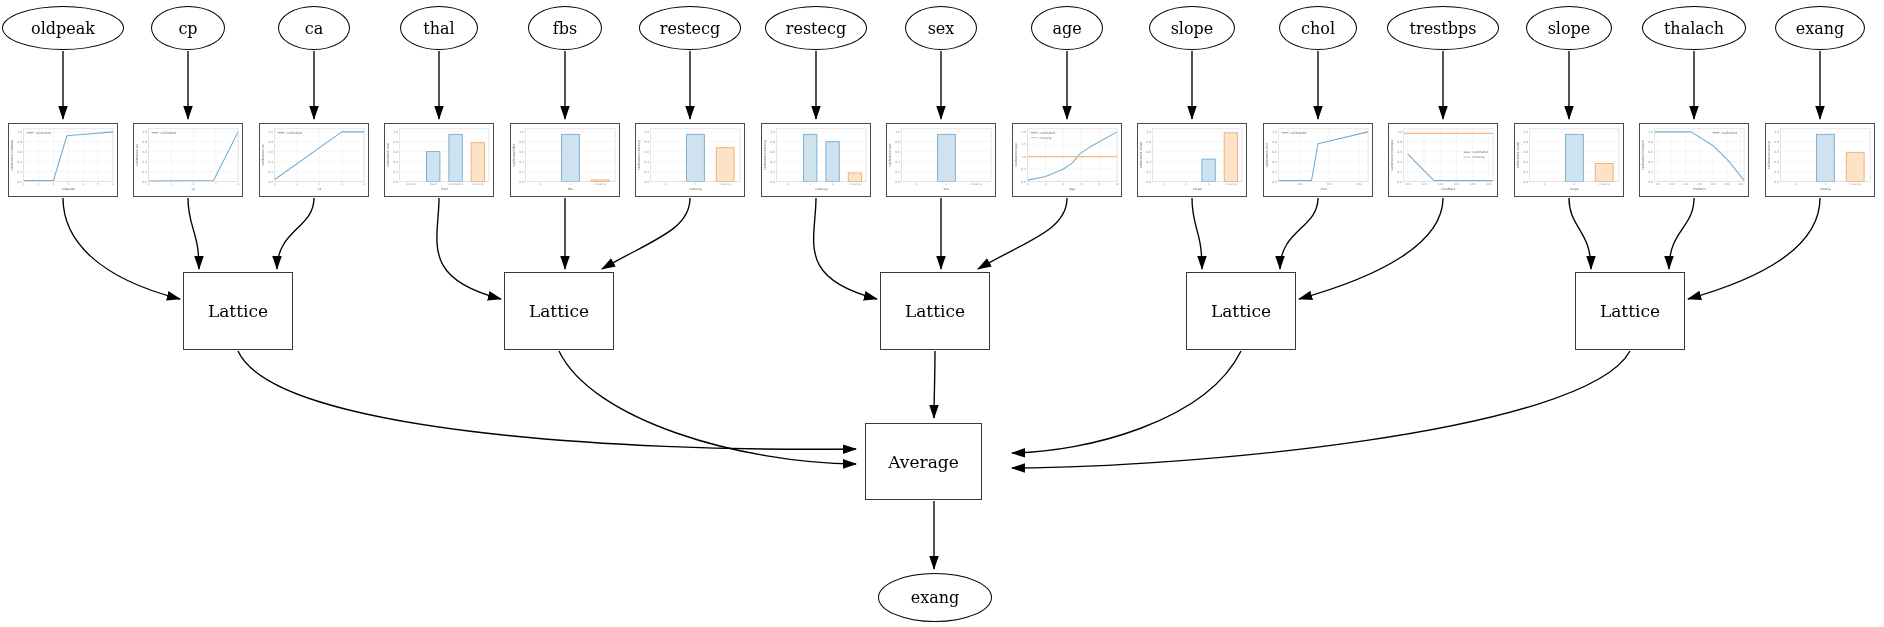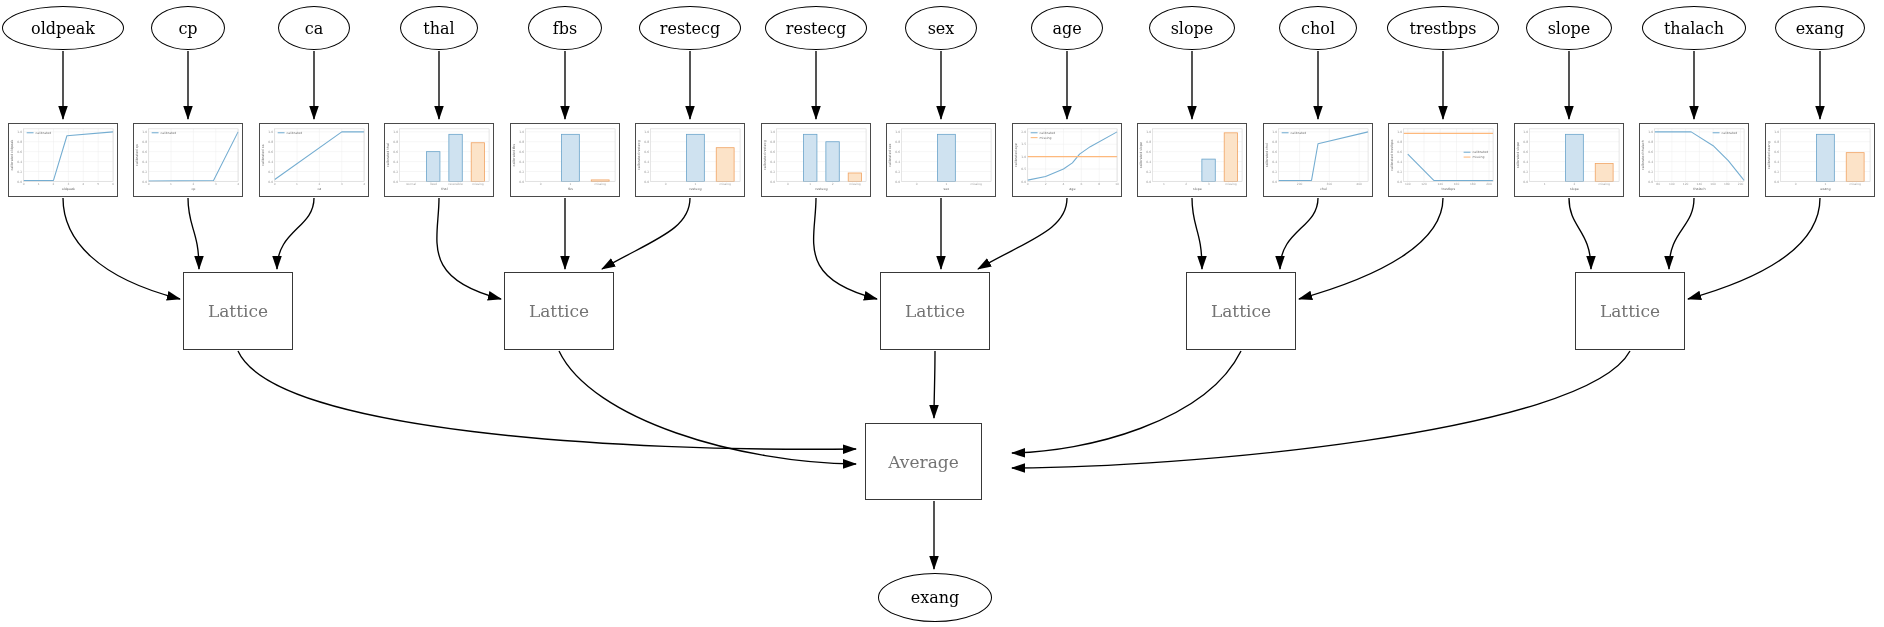--- a/index.html
+++ b/index.html
@@ -6,21 +6,21 @@
   .canvas{position:relative;width:1884px;height:627px;background:#ffffff;overflow:hidden;
           font-family:"DejaVu Serif","Liberation Serif",serif;}
   #edges{position:absolute;left:0;top:0;z-index:3;pointer-events:none;}
   .ellipse{position:absolute;border:1.5px solid #000;border-radius:50%;background:#fff;
            display:flex;align-items:center;justify-content:center;font-size:16px;color:#000;
            z-index:2;box-sizing:border-box;}
   .plot{position:absolute;width:110px;height:74px;border:1.6px solid #4a4a4a;background:#fff;
         z-index:2;box-sizing:border-box;}
   .plot svg{display:block;width:100%;height:100%;font-family:"DejaVu Sans","Liberation Sans",sans-serif;}
   .box{position:absolute;border:1.7px solid #383838;background:#fff;display:flex;align-items:center;
-       justify-content:center;font-size:17px;color:#737373;z-index:2;box-sizing:border-box;}
+       justify-content:center;font-size:17px;color:#000000;z-index:2;box-sizing:border-box;}
   #average-box{left:865px;top:423px;width:117px;height:77px;}
   #output-ellipse{left:878px;top:573px;width:114px;height:49px;border-width:1.4px;font-size:16px;}
 </style>
 </head>
 <body>
 
 <div class="canvas">
   <svg id="edges" width="1884" height="627">
     <defs>
       <marker id="arrow" viewBox="0 0 10 8" refX="9.3" refY="4" markerWidth="10.5" markerHeight="8.5" orient="auto">

